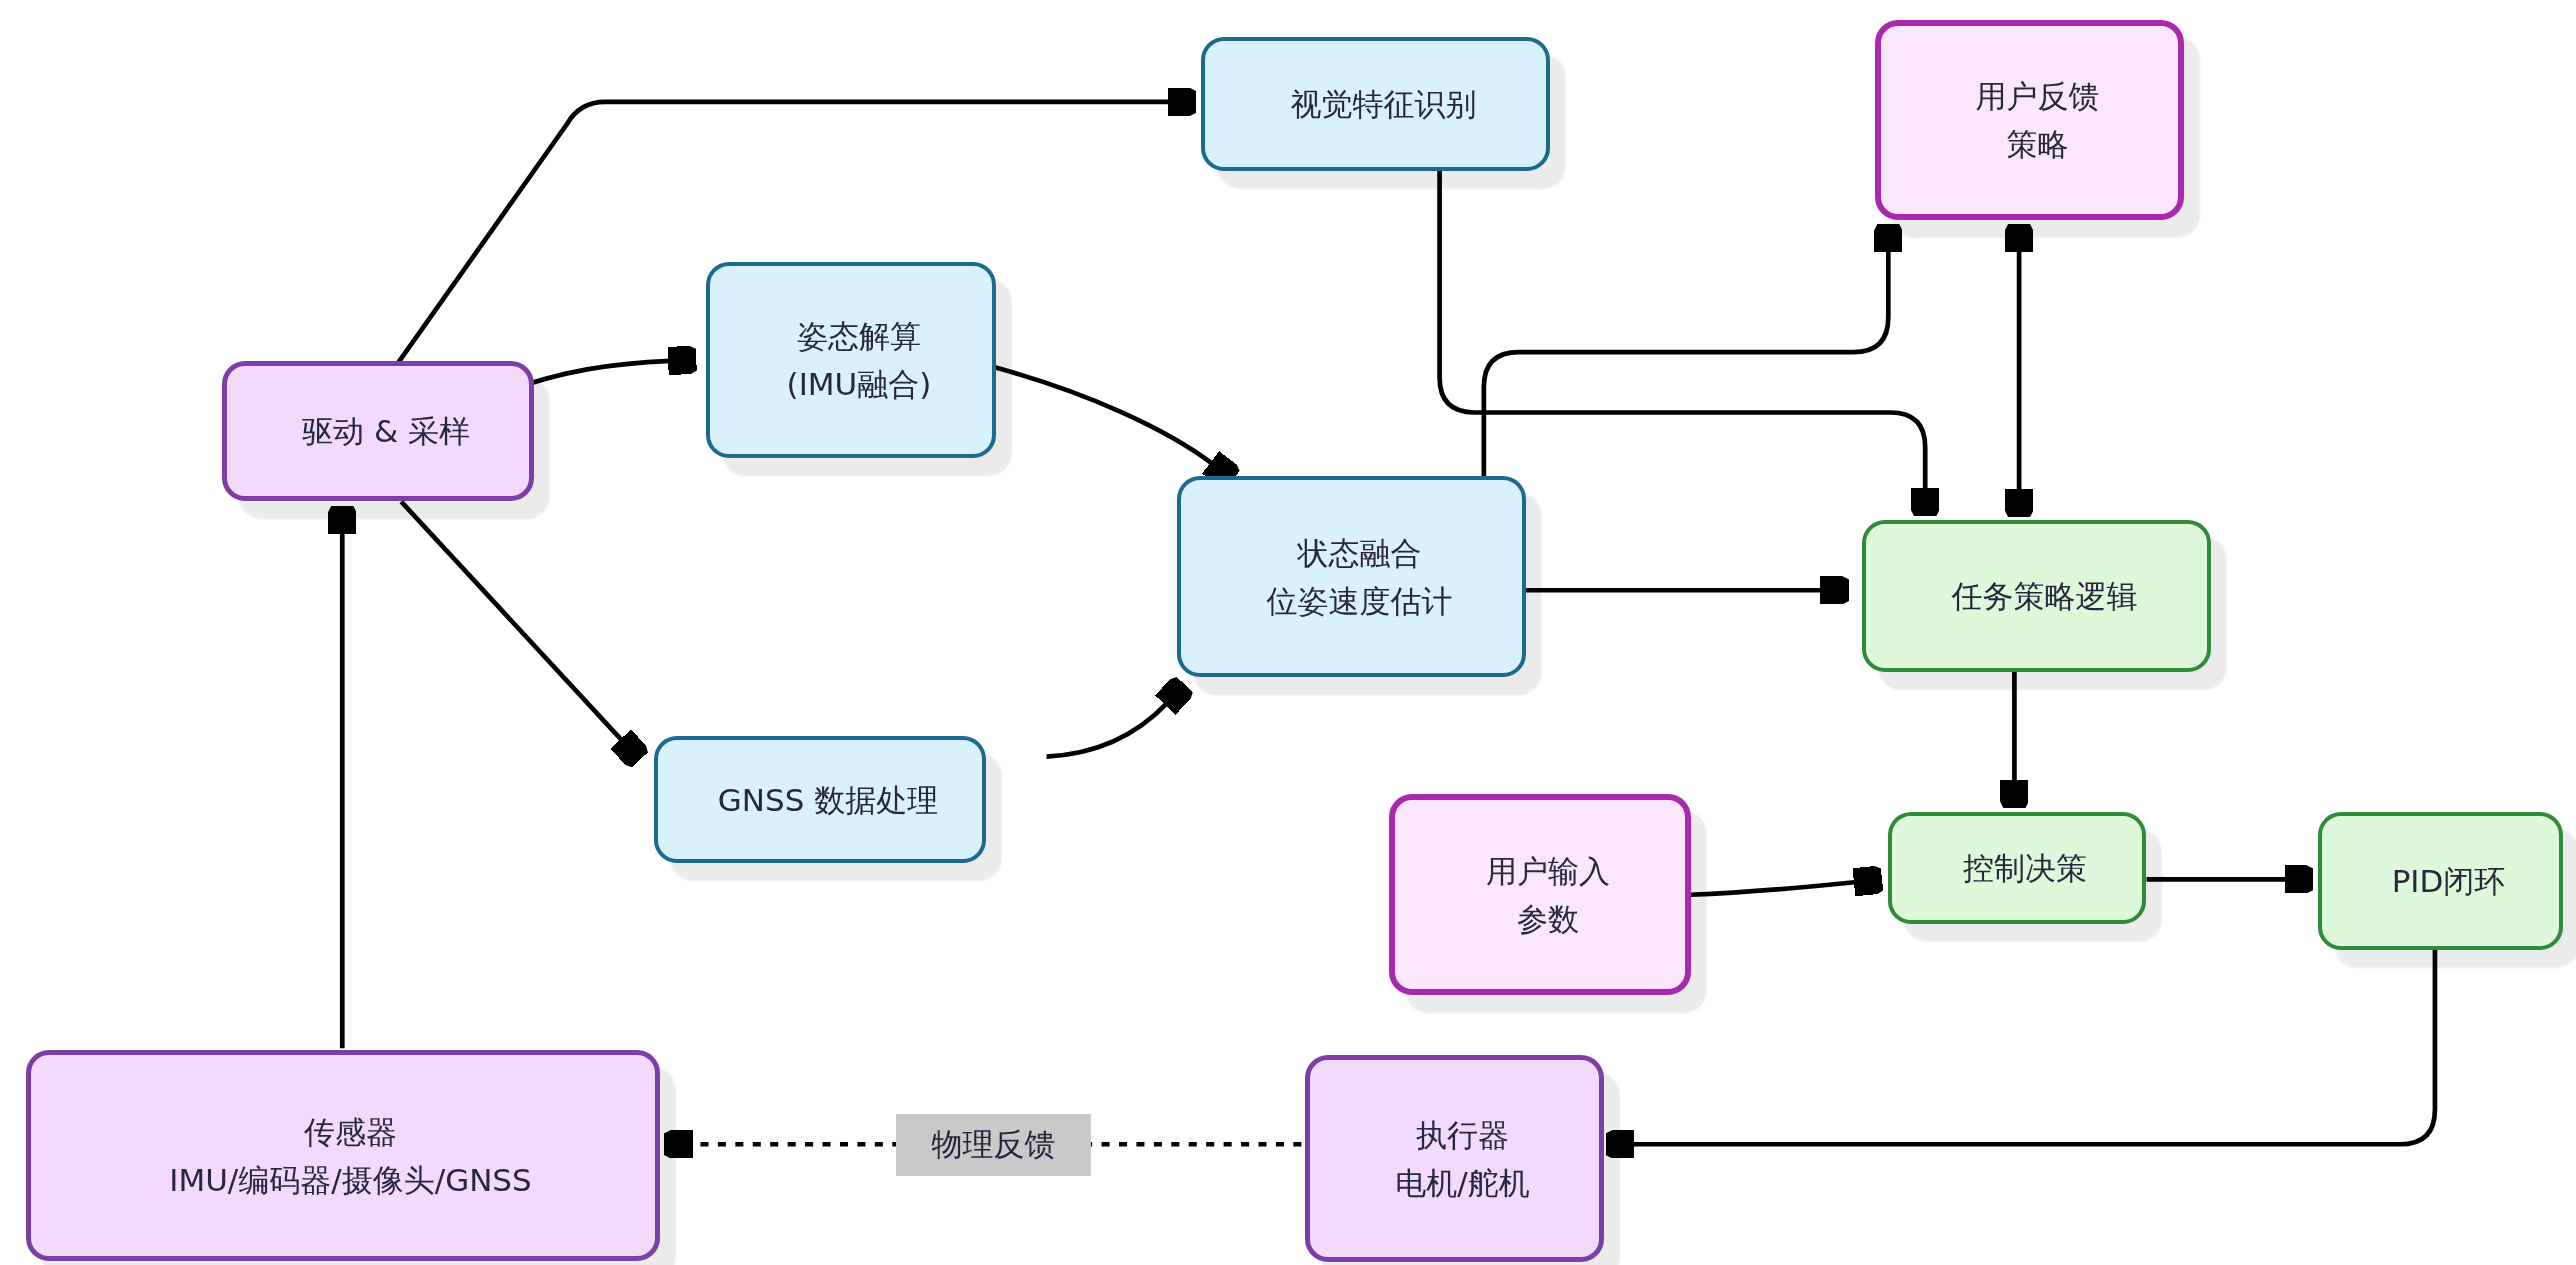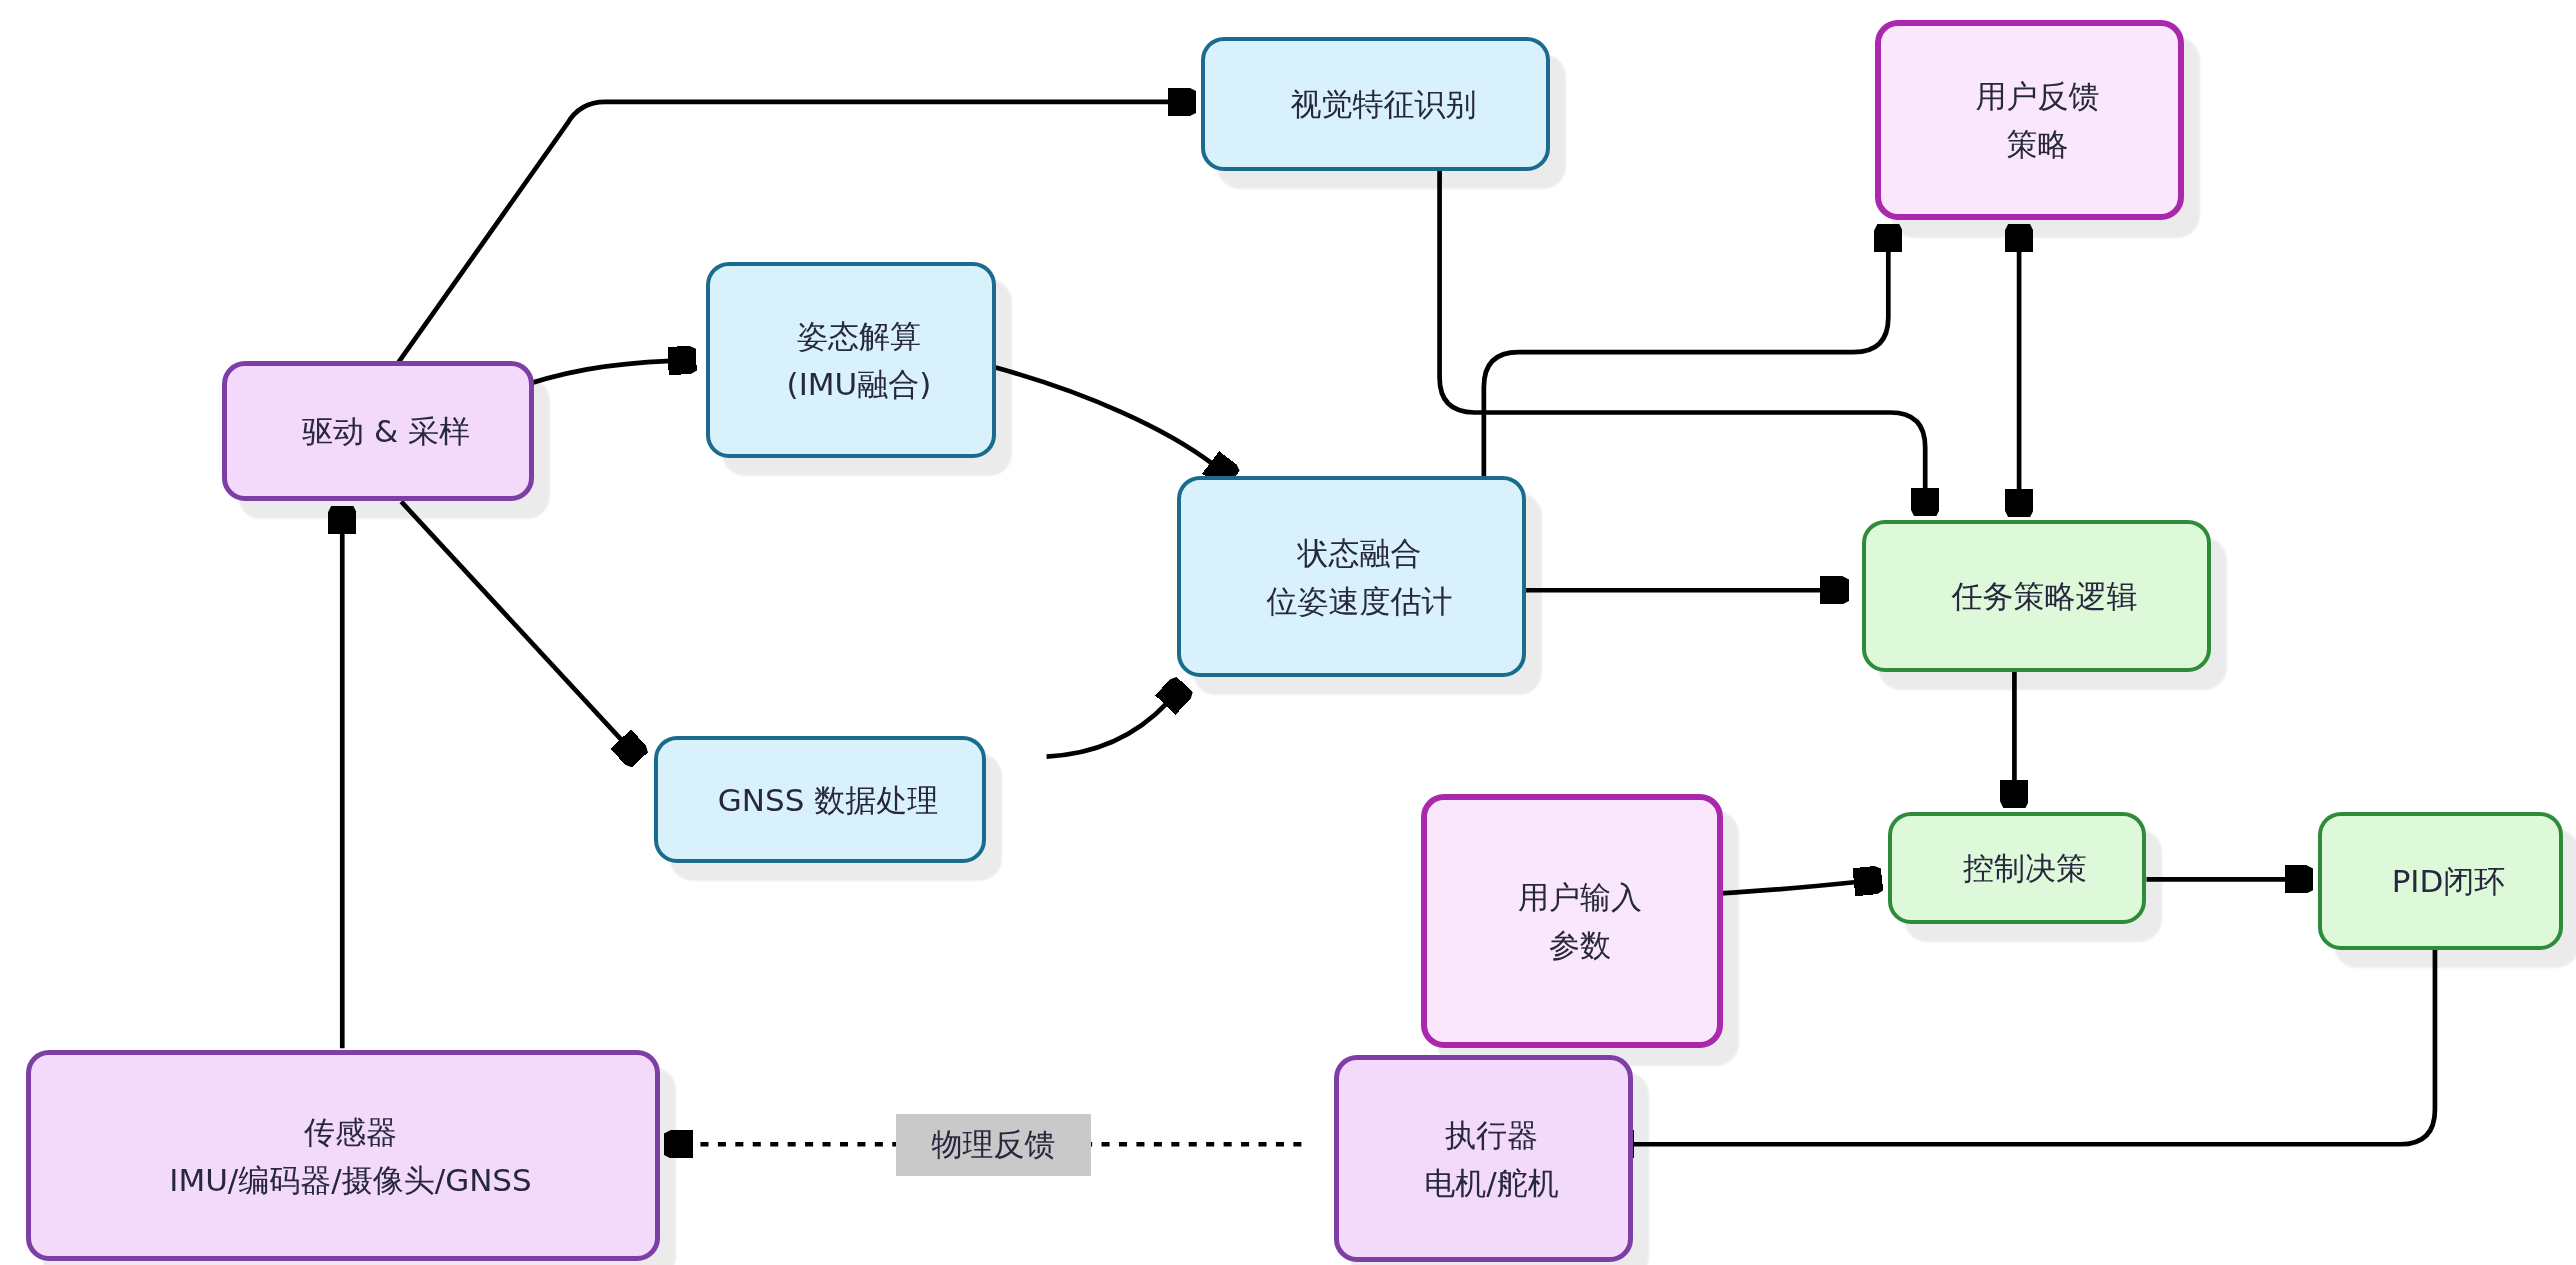--- a/index.html
+++ b/index.html
@@ -108,41 +108,41 @@
   <div class="node pink" style="left:1875px; top:20px; width:309px; height:200px;">
     <span class="nl">用户反馈</span>
     <span class="nl">策略</span>
   </div>
 
   <div class="node green" style="left:1862px; top:520px; width:349px; height:152px;">
     <span class="nl">任务策略逻辑</span>
 
   </div>
 
-  <div class="node pink" style="left:1389px; top:794px; width:302px; height:254px;margin-left:32px;">
+  <div class="node pink" style="left:1389px; top:794px; width:302px; height:201px;">
     <span class="nl">用户输入</span>
     <span class="nl">参数</span>
   </div>
 
   <div class="node green" style="left:1888px; top:812px; width:258px; height:112px;">
     <span class="nl">控制决策</span>
 
   </div>
 
   <div class="node green" style="left:2318px; top:812px; width:245px; height:138px;">
     <span class="nl">PID闭环</span>
 
   </div>
 
   <div class="node lavender" style="left:25.5px; top:1050px; width:634px; height:211px;">
     <span class="nl">传感器</span>
     <span class="nl">IMU/编码器/摄像头/GNSS</span>
   </div>
 
-  <div class="node lavender" style="left:1305px; top:1055px; width:299px; height:207px;margin-left:29px;">
+  <div class="node lavender" style="left:1305px; top:1055px; width:299px; height:207px;">
     <span class="nl">执行器</span>
     <span class="nl">电机/舵机</span>
   </div>
 
   <div class="edge-label">物理反馈</div>
 
 </div>
 
 
 </body></html>

